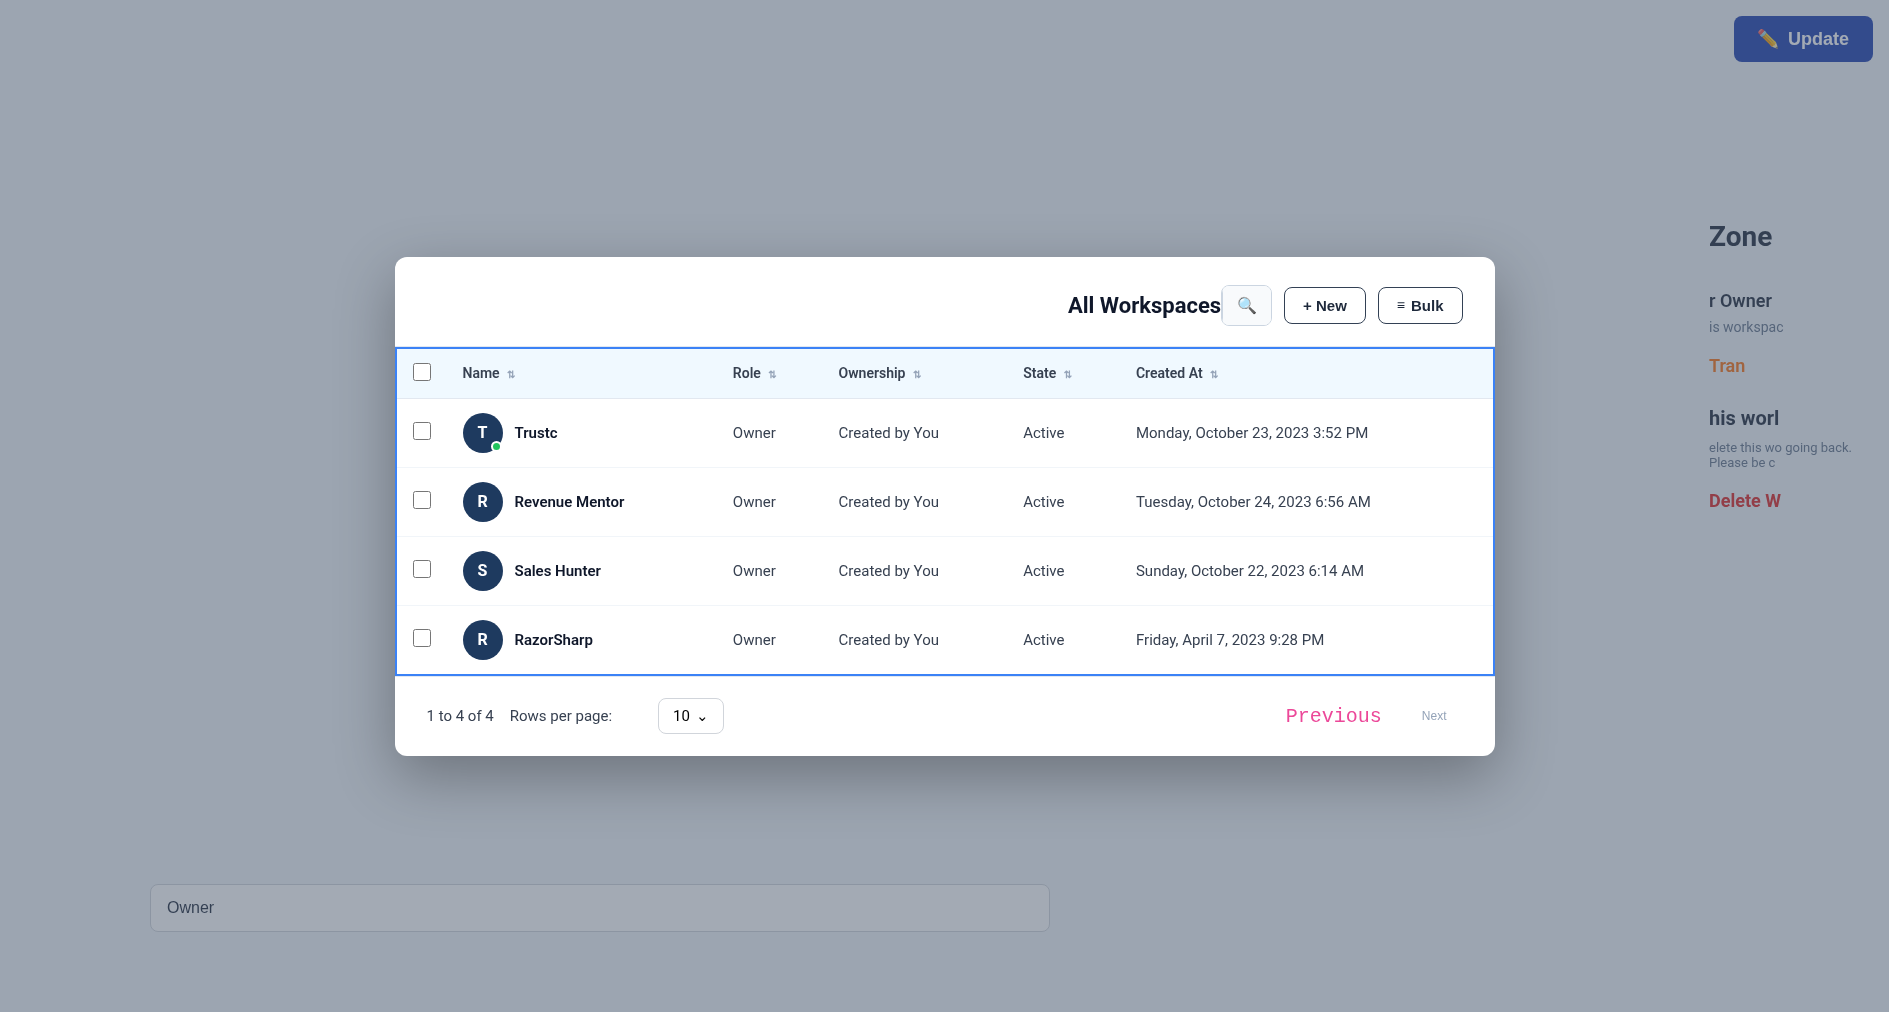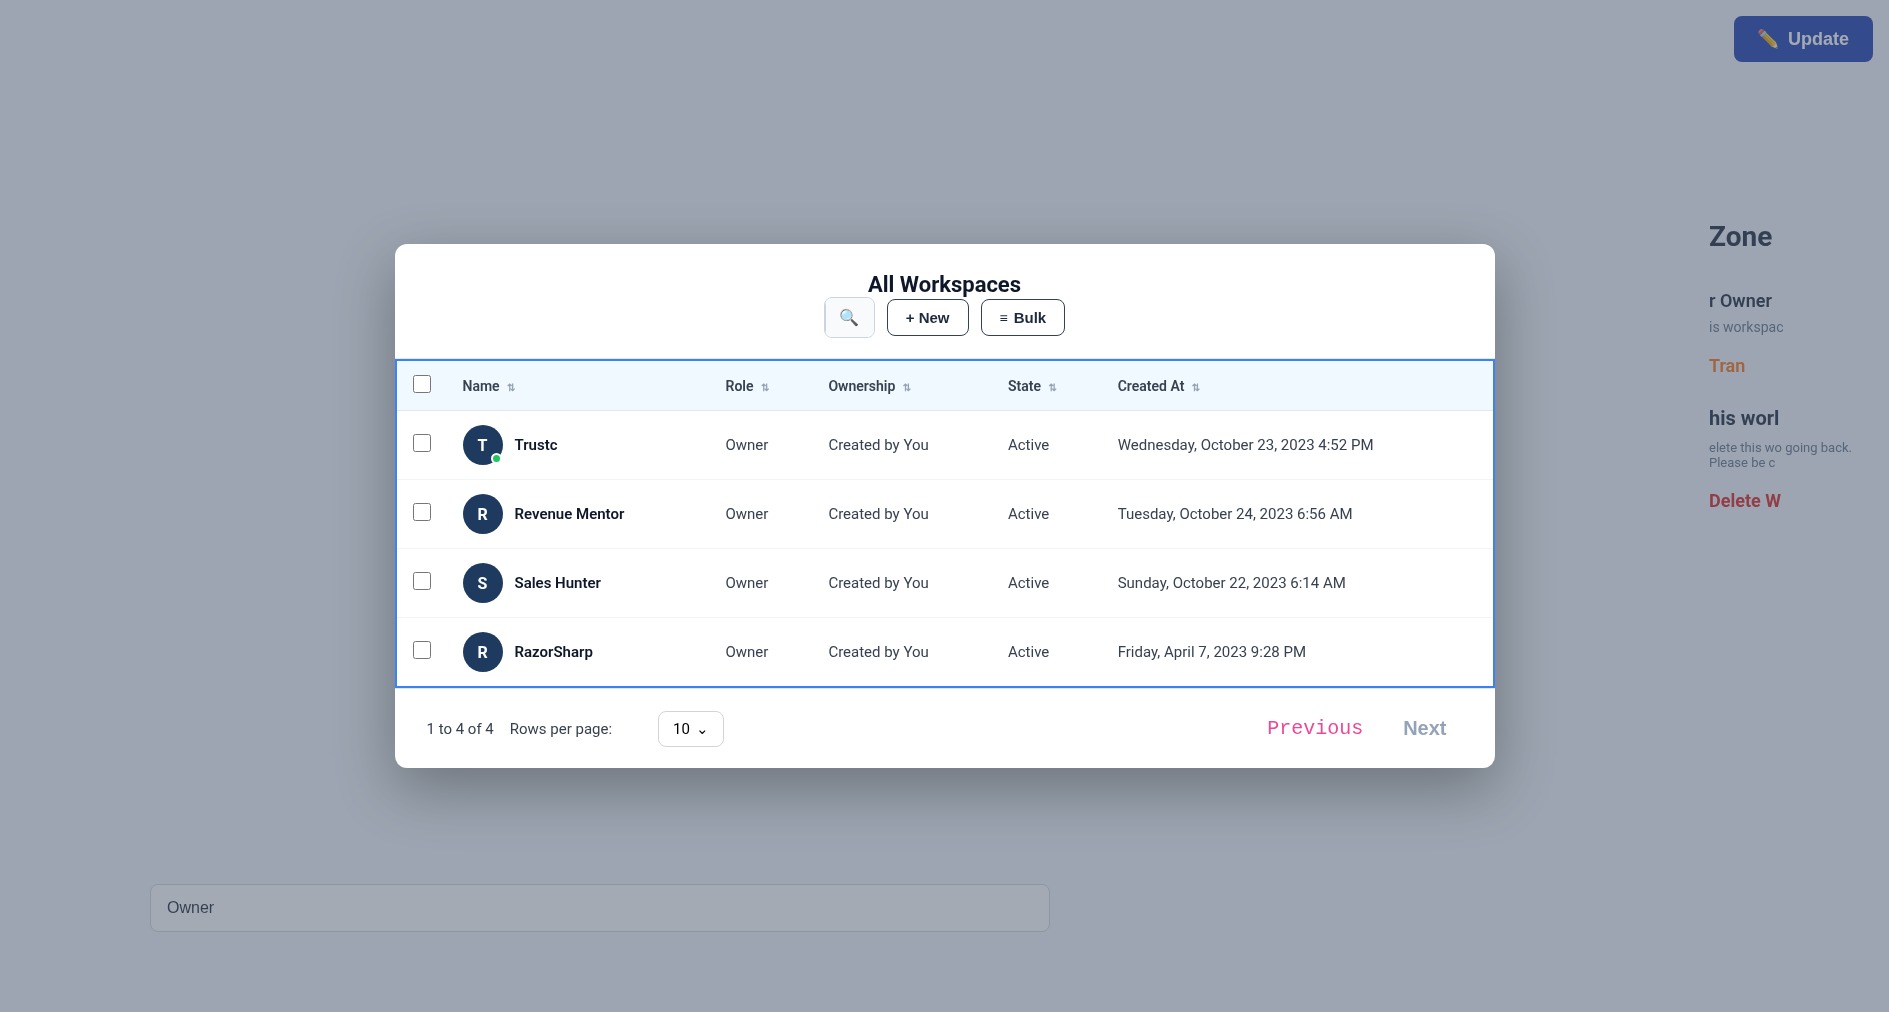--- a/index.html
+++ b/index.html
@@ -130,21 +130,20 @@
       overflow: hidden;
     }
 
     
     .modal-header {
       padding: 28px 32px 20px;
       display: flex;
       align-items: center;
       justify-content: flex-end;
       border-bottom: 1px solid #e2e8f0;
-      flex-direction: column;
     }
 
     .modal-title {
       font-size: 22px;
       font-weight: 700;
       color: #0f172a;
     }
 
     .modal-actions {
       display: flex;
@@ -348,27 +347,27 @@
       color: #ec4899;
       cursor: pointer;
       background: none;
       border: none;
       padding: 8px 16px;
       font-weight: 500;
       font-family: Liberation Mono, monospace;
     }
 
     .next-btn {
-      font-size: 20px;
+      font-size: 12px;
       color: #94a3b8;
       cursor: pointer;
       background: none;
       border: none;
       padding: 8px 16px;
-      font-weight: 700;
+      font-weight: 400;
     }
 
     input[type="checkbox"] {
       width: 18px;
       height: 18px;
       cursor: pointer;
       accent-color: #3b82f6;
     }
 
     
@@ -479,21 +478,21 @@
           <div class="avatar" style="background:#1e3a5f">
             T
             <div class="online-dot"></div>
           </div>
           <span class="workspace-name">Trustc</span>
         </div>
       </td>
       <td>Owner</td>
       <td>Created by You</td>
       <td class="state-active">Active</td>
-      <td>Wednesday, October 23, 2023 4:52 PM</td>
+      <td>Monday, October 23, 2023 3:52 PM</td>
     </tr>
             <tr>
       <td class="checkbox-col">
         <input type="checkbox" style="">
       </td>
       <td>
         <div class="workspace-name-cell">
           <div class="avatar" style="background:#1e3a5f">
             R
             

